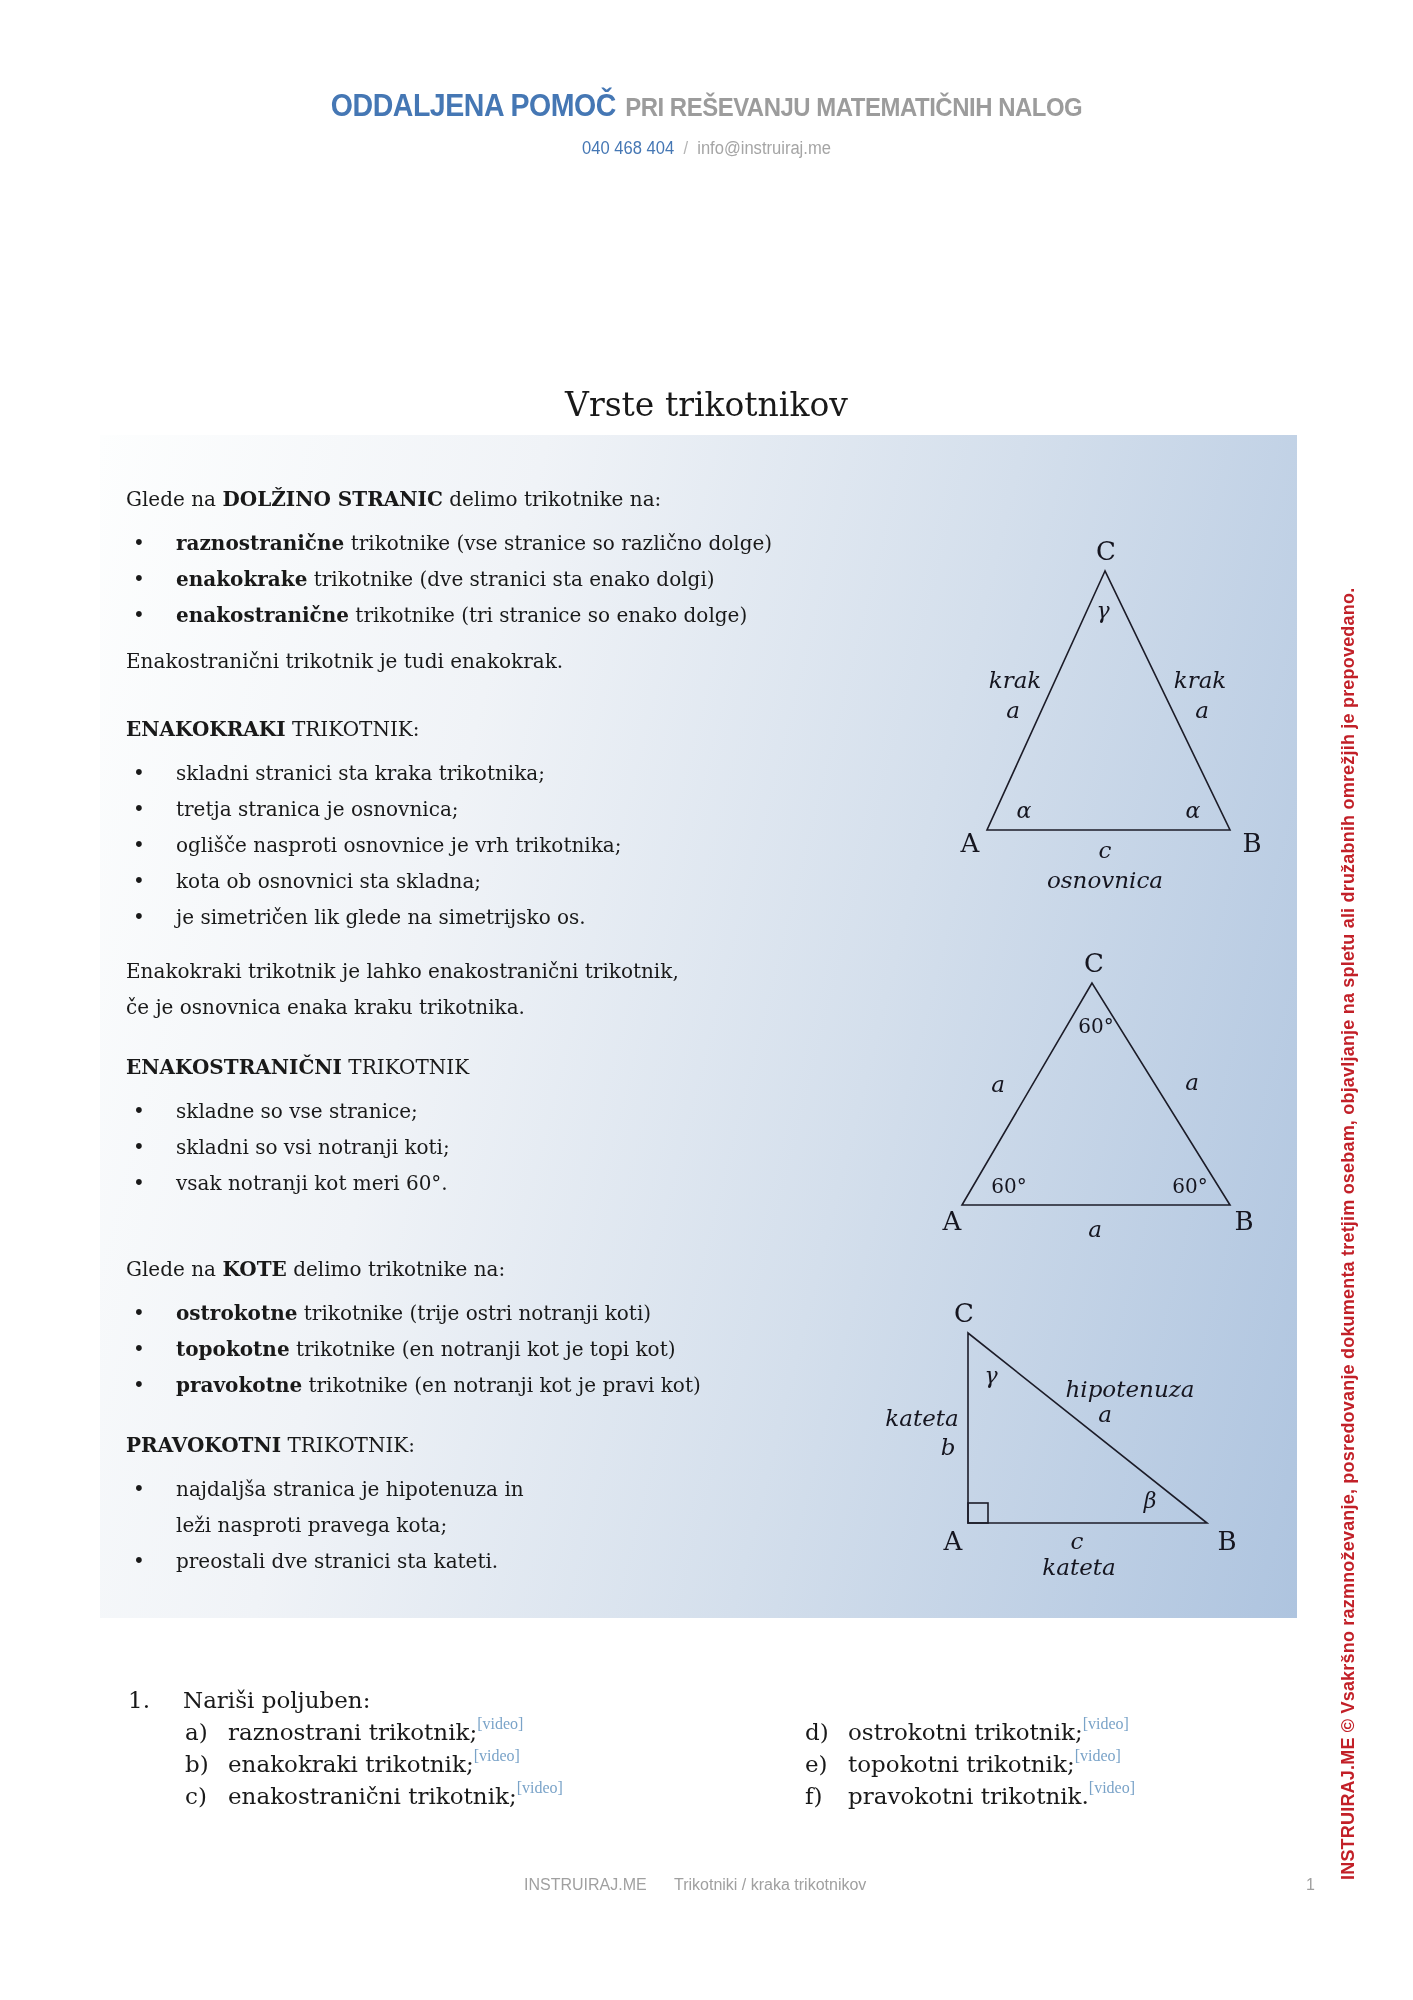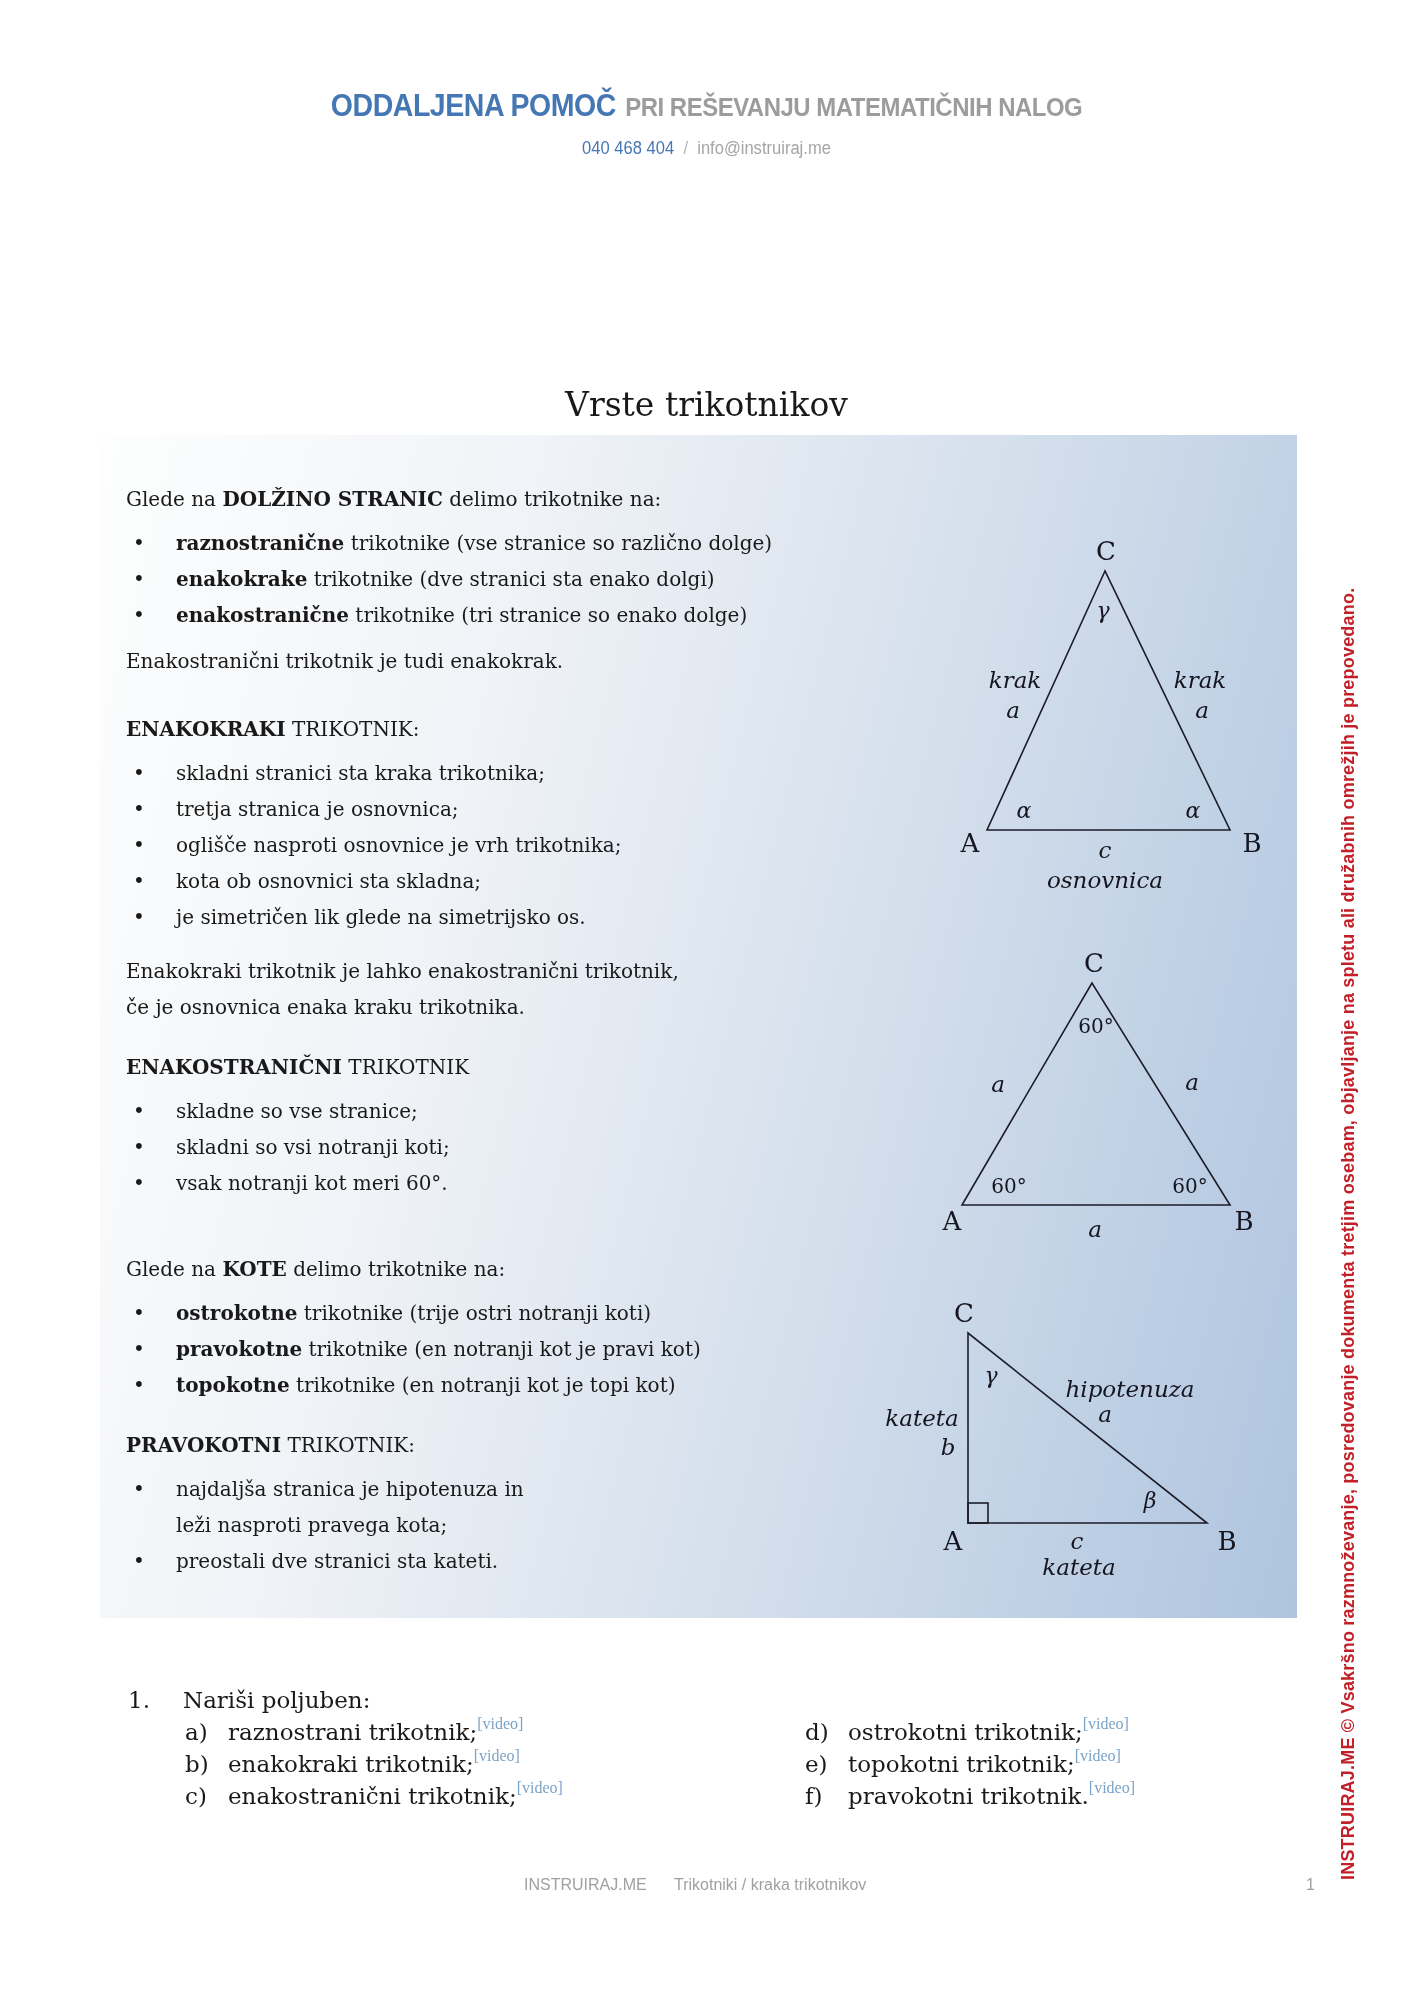--- a/index.html
+++ b/index.html
@@ -161,25 +161,25 @@
 
       <p class="para mt50"><span>Glede na </span><b>KOTE</b><span> delimo trikotnike na:</span></p>
 
       <div class="mt8">
         <div class="b-row">
             <span class="dot"></span>
             <span class="b-text"><b>ostrokotne</b><span> trikotnike (trije ostri notranji koti)</span></span>
           </div>
         <div class="b-row">
             <span class="dot"></span>
+            <span class="b-text"><b>topokotne</b><span> trikotnike (en notranji kot je topi kot)</span></span>
+          </div>
+        <div class="b-row">
+            <span class="dot"></span>
             <span class="b-text"><b>pravokotne</b><span> trikotnike (en notranji kot je pravi kot)</span></span>
-          </div>
-        <div class="b-row">
-            <span class="dot"></span>
-            <span class="b-text"><b>topokotne</b><span> trikotnike (en notranji kot je topi kot)</span></span>
           </div>
       </div>
 
       <p class="para mt24"><b>PRAVOKOTNI</b><span> TRIKOTNIK:</span></p>
 
       <div class="mt8">
         <div class="b-row">
             <span class="dot"></span>
             <span class="b-text"><span>najdaljša stranica je hipotenuza in</span><br><span>leži nasproti pravega kota;</span></span>
           </div>

